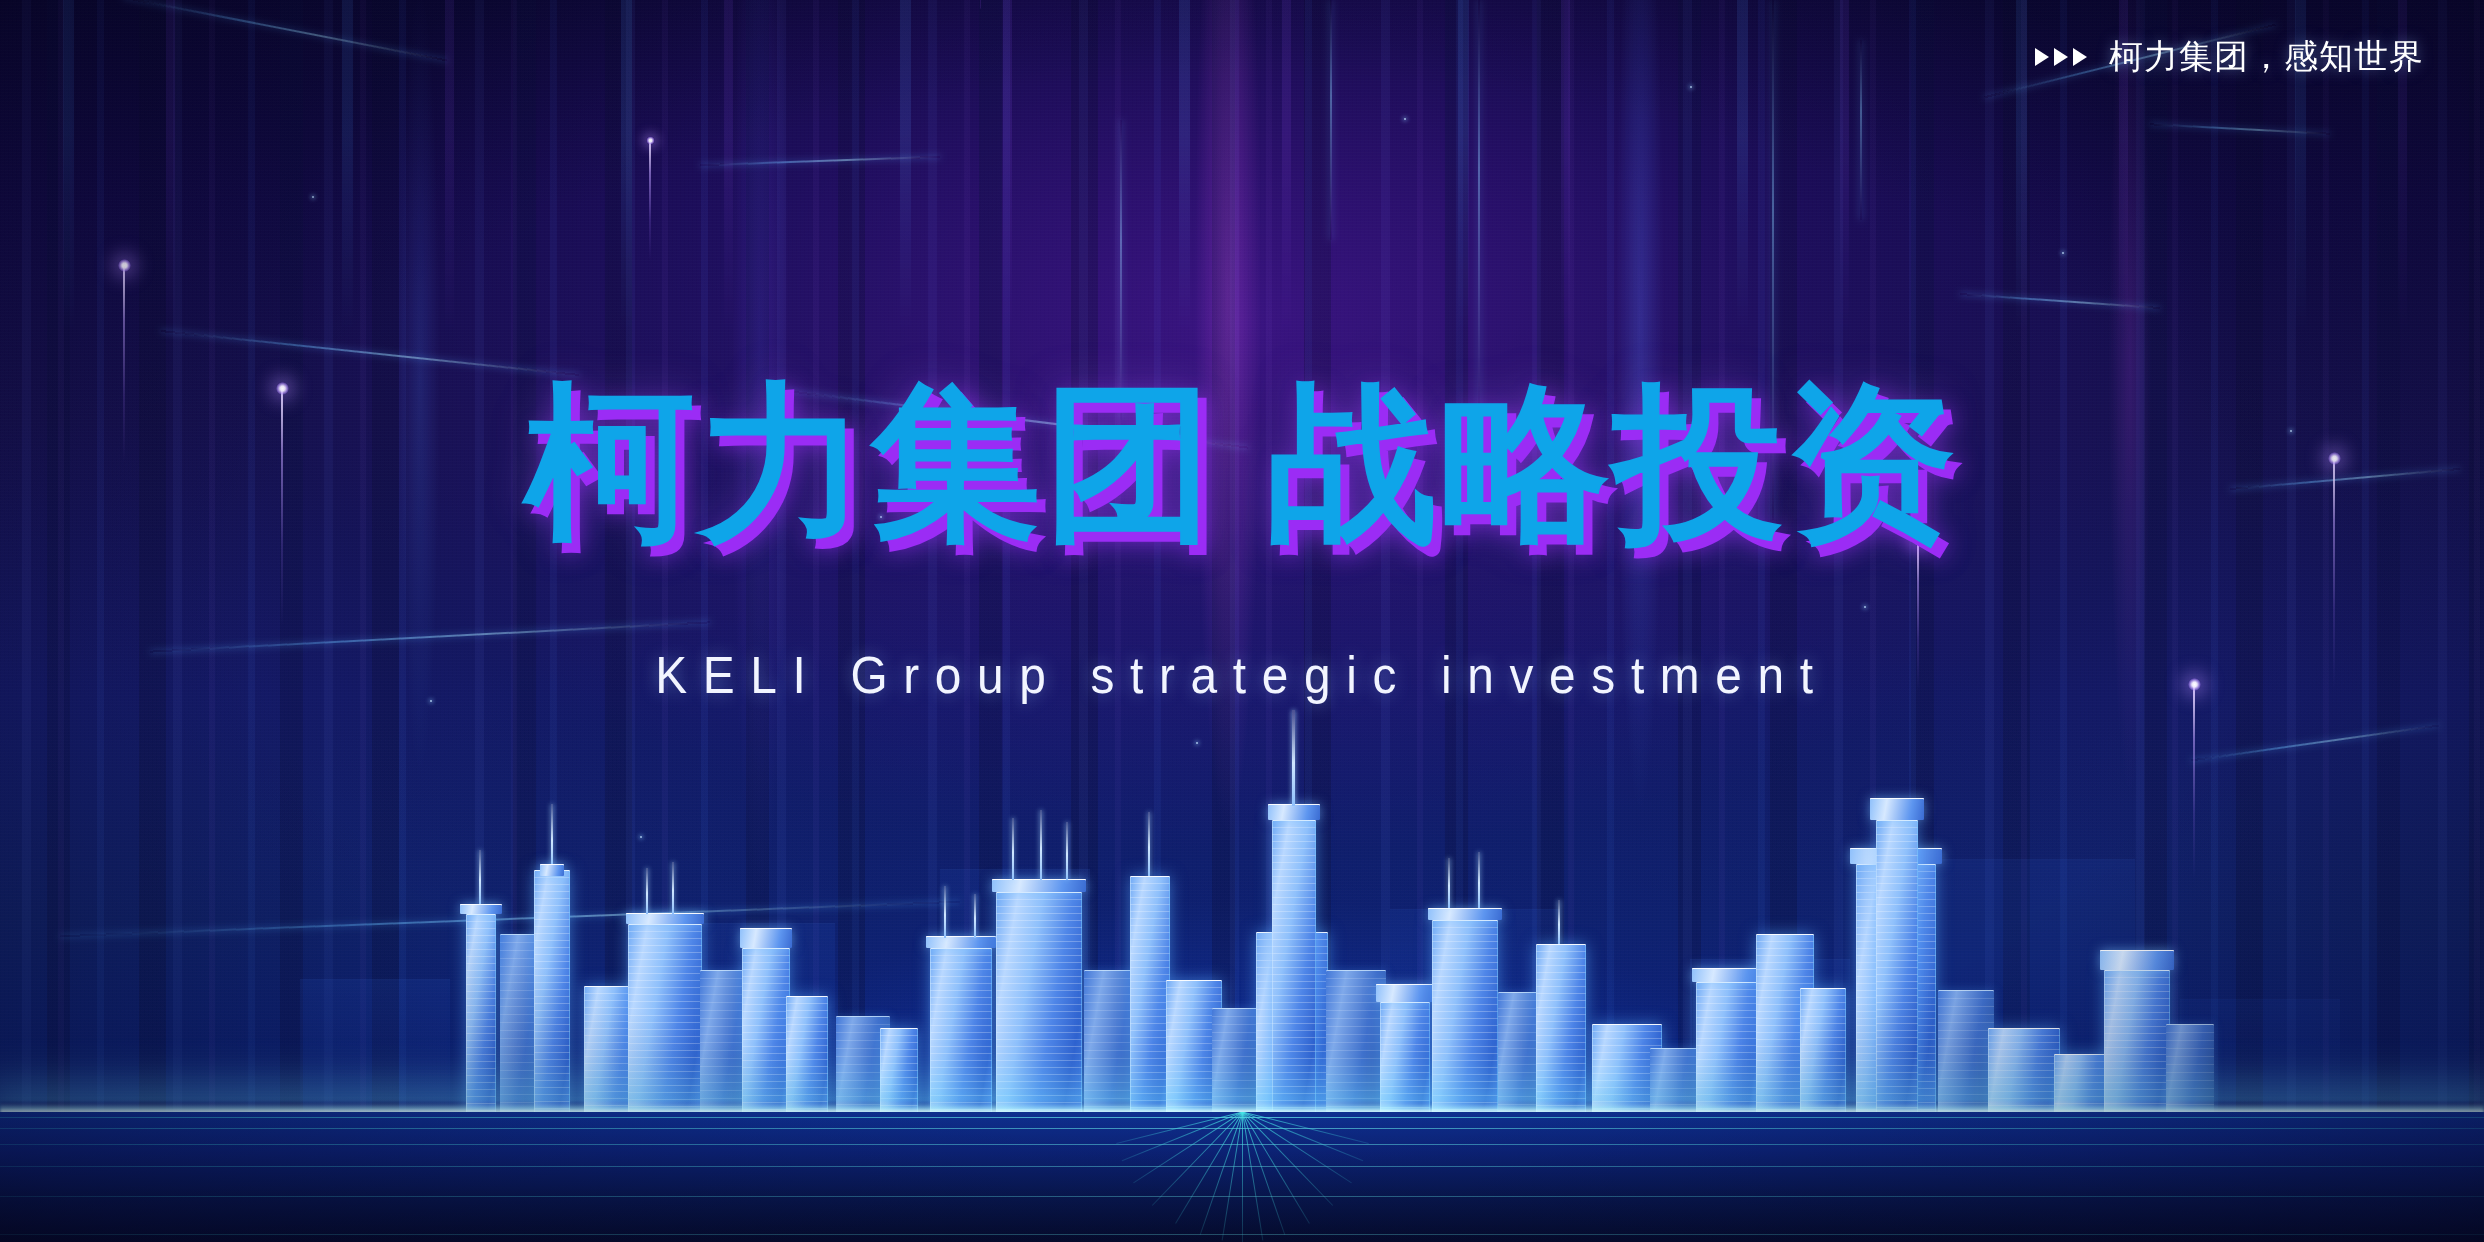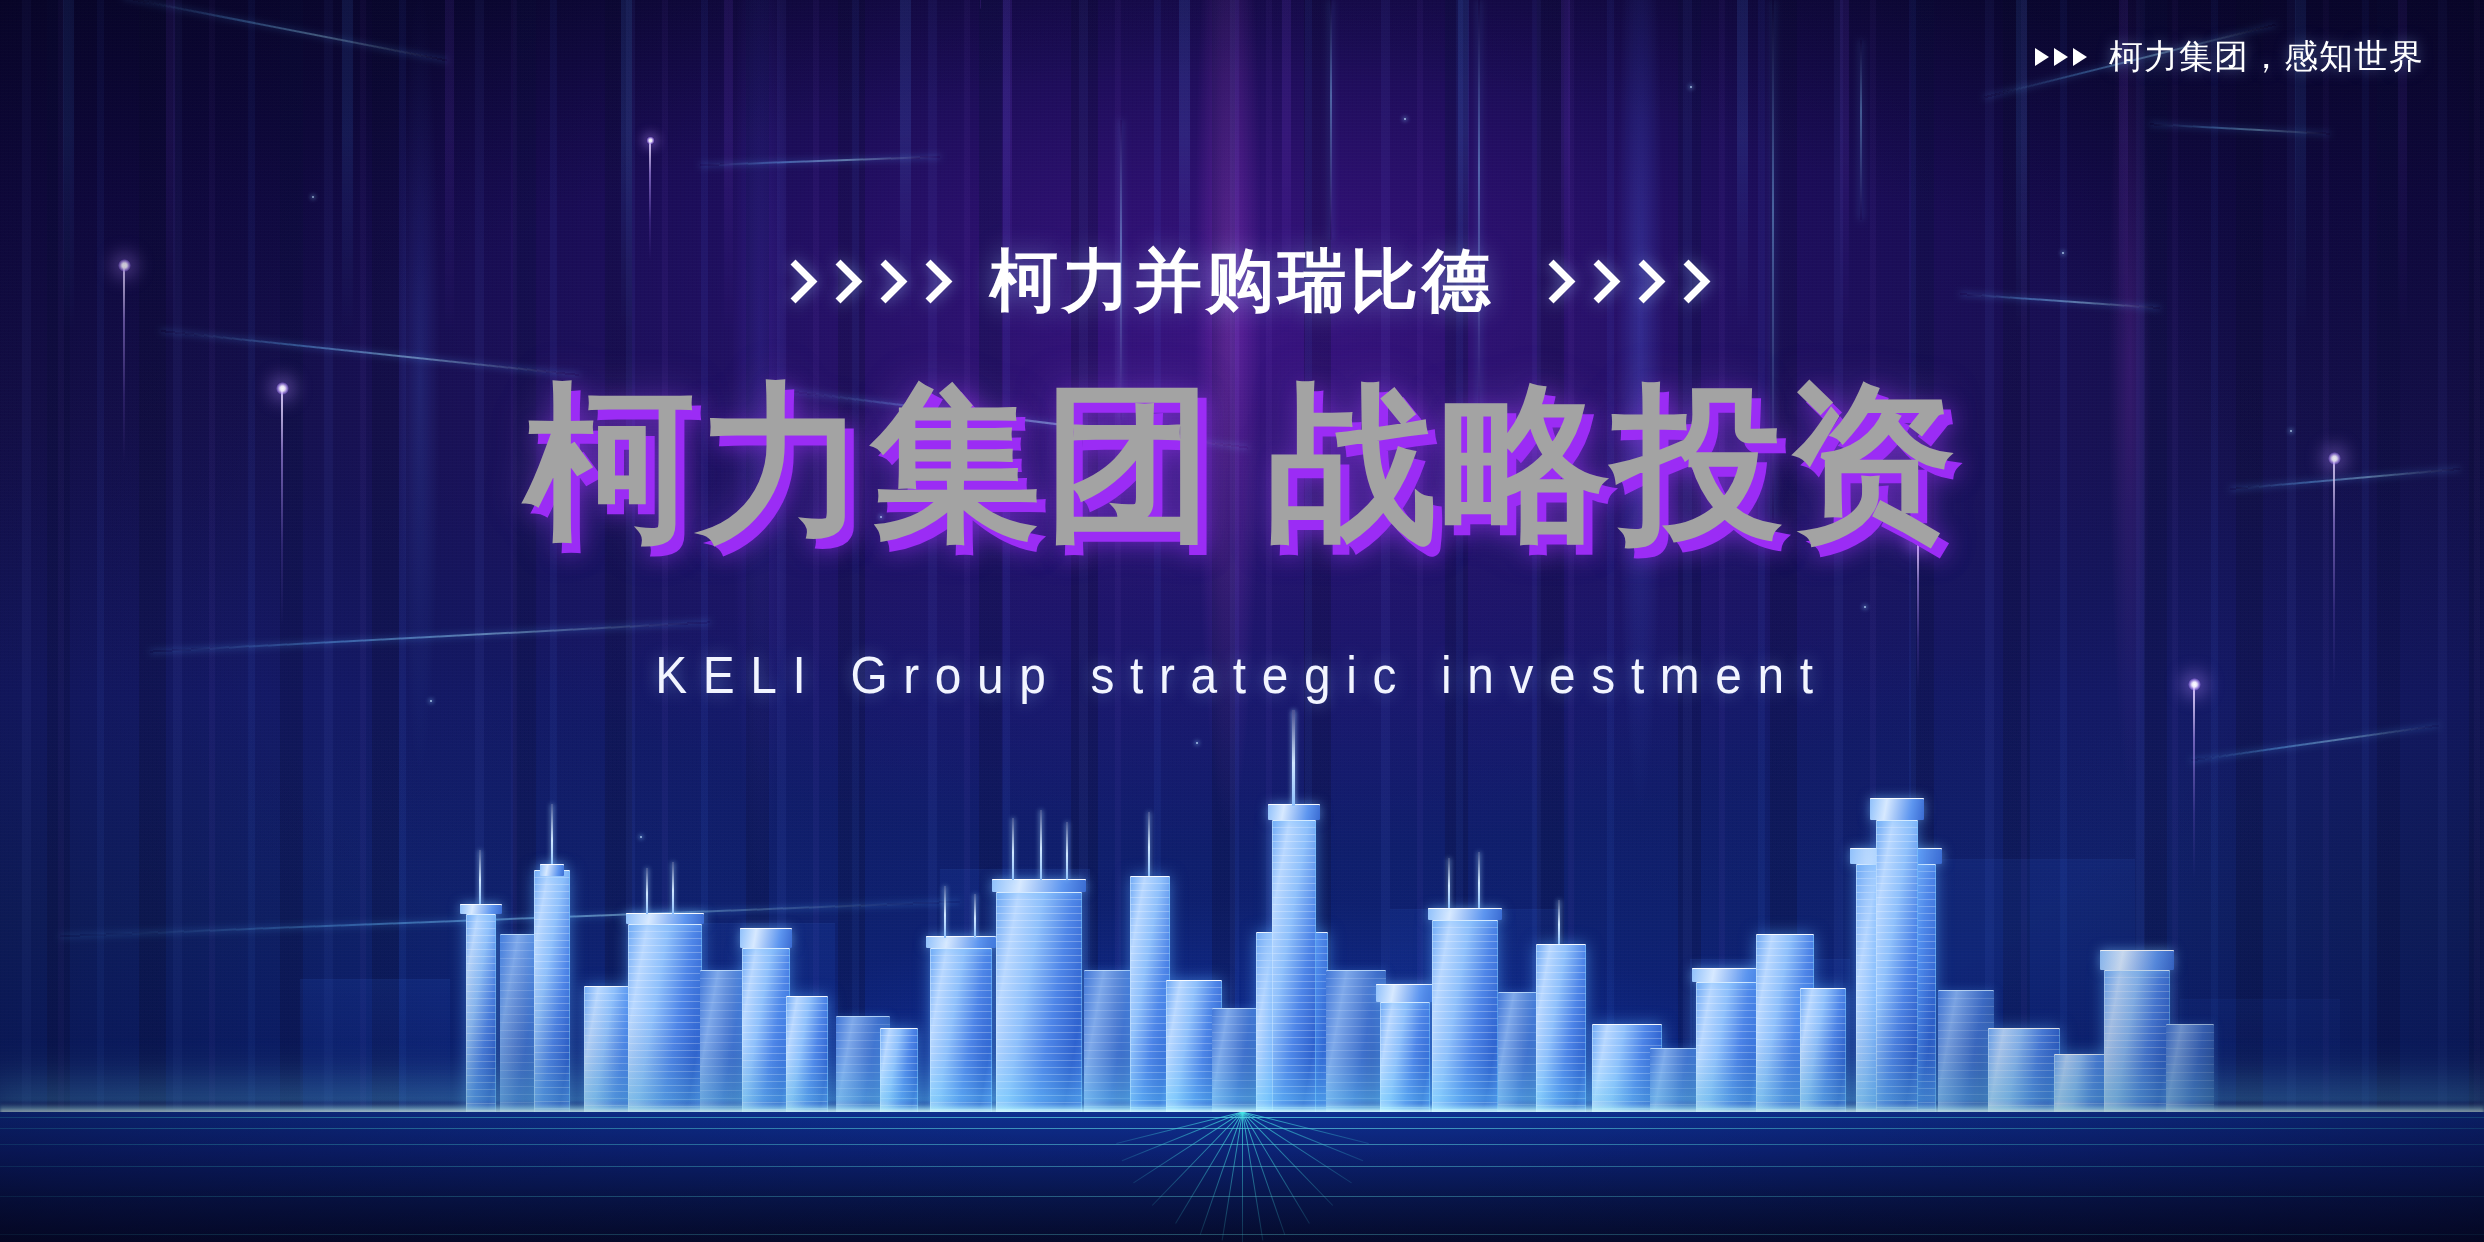--- a/index.html
+++ b/index.html
@@ -294,21 +294,21 @@
     white-space: nowrap;
     text-shadow: 0 0 26px rgba(160,200,255,0.45);
   }
 
   
   #headline {
     position: absolute; top: 372px; left: 0; right: 0;
     text-align: center;
     font-size: 170px;
     font-weight: bold;
-    color: #a3a3a3;
+    color: #0ea5e9;
     letter-spacing: 3px;
     line-height: 1.08;
     white-space: nowrap;
     text-shadow:
       9px 10px 0 #9b2cf5,
       9px 10px 22px rgba(155,44,245,0.55),
       0 0 42px rgba(175,110,255,0.35);
   }
 
   
@@ -528,34 +528,19 @@
 
     <div id="slogan">
       <div id="slogan-arrows">
         <i></i>
           <i></i>
           <i></i>
       </div>
       <div id="slogan-text">柯力集团，感知世界</div>
     </div>
 
-    <div id="subrow">
-      <div class="chevrons">
-        <span></span>
-        <span></span>
-        <span></span>
-        <span></span>
-      </div>
-      <div id="subtitle">柯力并购瑞比德</div>
-      <div class="chevrons">
-        <span></span>
-        <span></span>
-        <span></span>
-        <span></span>
-      </div>
-    </div>
 
     <div id="headline">柯力集团 战略投资</div>
 
     <div id="english">KELI Group strategic investment</div>
 
   </div>
 </div>
 
 </body></html>

